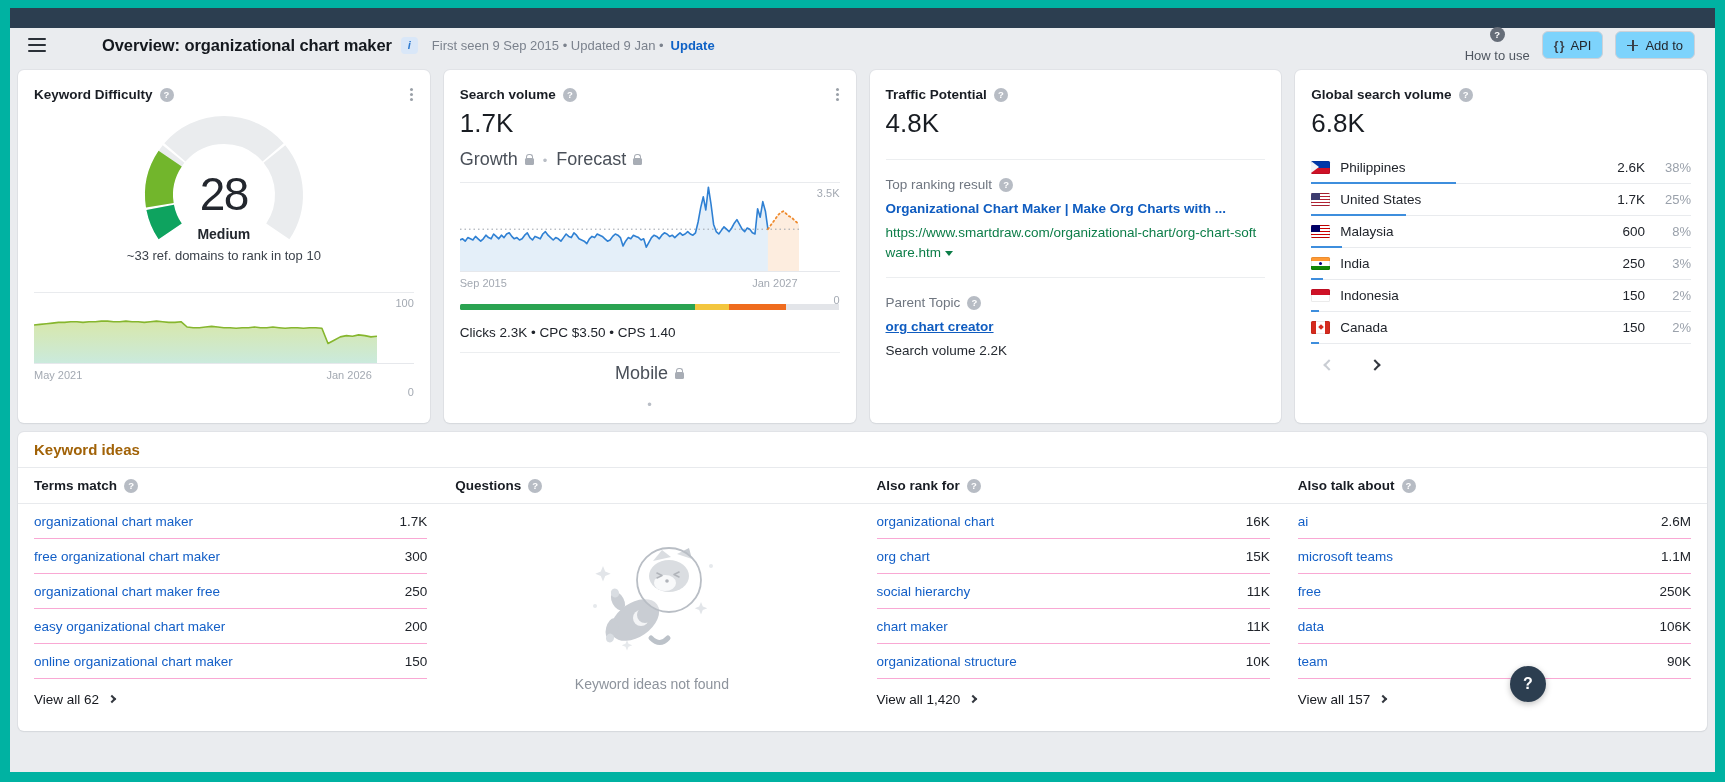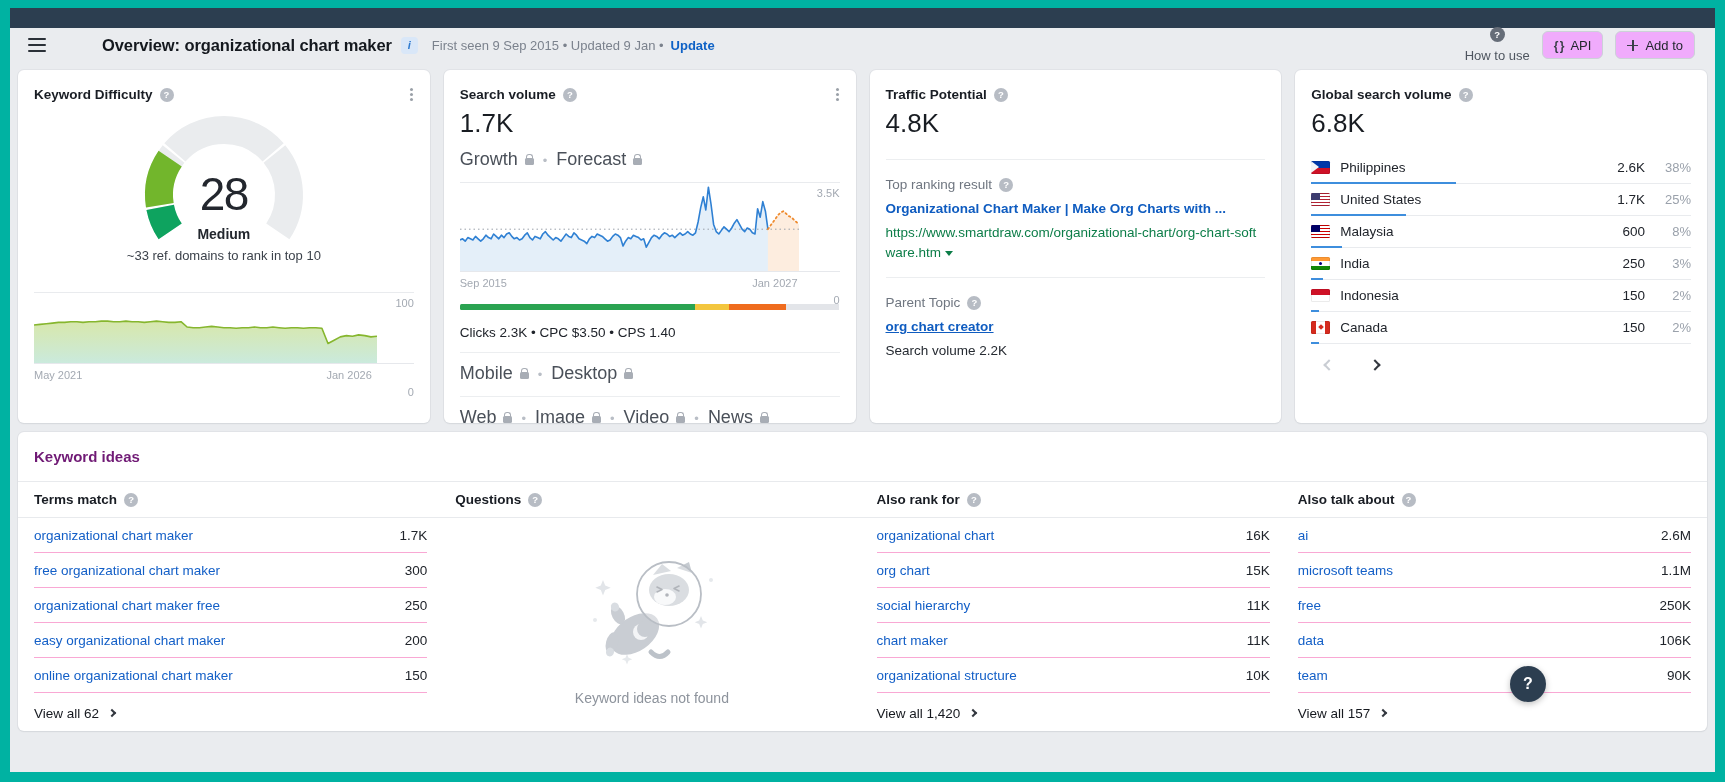--- a/index.html
+++ b/index.html
@@ -20,21 +20,21 @@
   .info-badge::before { content:'i'; }
   .hdr-meta { margin-left:14px; font-size:13px; color:#7b828d; }
   .hdr-update { margin-left:7px; font-size:13px; font-weight:700; color:#0f62c6; cursor:pointer; }
 
   .hdr-right { margin-left:auto; display:flex; align-items:center; gap:12px; }
   .howto { display:flex; align-items:center; gap:6px; font-size:13px; color:#4e555f; cursor:pointer;flex-direction:column; }
   .qmark { width:14px; height:14px; border-radius:50%; background:#b7bcc4; color:#fff; display:inline-flex;
            align-items:center; justify-content:center; font-size:9.5px; font-weight:700; flex:0 0 auto; }
   .qmark::before { content:'?'; }
   .qmark.dark { background:#666d78; width:15px; height:15px; }
-  .btn { height:28px; padding:0 11px; display:inline-flex; align-items:center; gap:7px; background:#f0abfc;
+  .btn { height:28px; padding:0 11px; display:inline-flex; align-items:center; gap:7px; background:#7dd3fc;
          border:1px solid #ccd1d8; border-radius:6px; font-size:13px; color:#22272e; cursor:pointer; }
   .braces-ic::before { content:'{ }'; font-size:12px; font-weight:700; color:#3a4049; letter-spacing:-1px; }
   .plus-ic { position:relative; width:11px; height:11px; }
   .plus-ic::before, .plus-ic::after { content:''; position:absolute; background:#3a4049; }
   .plus-ic::before { left:5px; top:0; width:1.8px; height:11px; }
   .plus-ic::after { left:0; top:5px; width:11px; height:1.8px; }
 
   
   .cards-row { position:absolute; left:8px; top:62px; width:calc(100% - 16px); height:353px; display:flex; gap:14px; }
   .card { flex:1 1 0; background:#fff; border-radius:6px; box-shadow:0 0 0 1px rgba(25,30,40,.04), 0 1px 2px rgba(25,30,40,.06);
@@ -67,21 +67,21 @@
   .plot-inner { padding-right:34px; border-bottom:1px solid #e6e8ec; }
   .dates { display:flex; justify-content:space-between; margin-top:5px; padding-right:42px; font-size:11px; color:#a3a9b2; }
 
   .vol-plot { margin-top:12px; }
   .vol-plot .plot-inner { padding-right:38px; }
 
   .vol-bar { display:flex; height:6px; border-radius:1.5px; overflow:hidden; margin-top:15px; }
   .vol-bar i { display:block; height:100%; }
   .vol-stats { margin-top:15px; font-size:13.5px; color:#20242b; }
   .hr { border-top:1px solid #eceef0; margin-top:12px; }
-  .lock-row.pad { padding:10px 0 0; }
+  .lock-row.pad { padding:10px 0 0;flex-direction:column; }
 
   
   .sub-val { margin-top:8px; font-size:13.5px; color:#262b32; }
   .sec-label { display:flex; align-items:center; gap:7px; margin-top:17px; font-size:13.5px; color:#6f7680; }
   .result-title { margin-top:9px; font-size:13.5px; font-weight:700; color:#0f5cc0; cursor:pointer; white-space:nowrap; overflow:hidden; }
   .result-url { margin-top:7px; font-size:13.5px; color:#0c7d48; line-height:20px; word-break:break-all; cursor:pointer; }
   .caret-down { display:inline-block; width:0; height:0; border-left:4px solid transparent; border-right:4px solid transparent;
                 border-top:5px solid #0c7d48; margin-left:4px; vertical-align:middle; }
   .parent-link { margin-top:9px; font-size:13.5px; font-weight:700; color:#0f5cc0; cursor:pointer;text-decoration:underline; }
   .parent-vol { margin-top:9px; font-size:13.5px; color:#262b32; }
@@ -110,22 +110,22 @@
 
   .pager { display:flex; align-items:center; gap:30px; margin-top:13px; padding-left:10px; }
   .pg-btn { width:16px; height:16px; display:flex; align-items:center; justify-content:center; cursor:pointer; }
   .chev { width:8px; height:8px; border-top:2px solid #33383f; border-right:2px solid #33383f; }
   .chev.left { transform:rotate(-135deg); border-color:#c9cdd3; }
   .chev.right { transform:rotate(45deg); }
 
   
   .ideas-panel { position:absolute; left:8px; top:424px; width:calc(100% - 16px); height:299px; background:#fff;
                  border-radius:6px; box-shadow:0 0 0 1px rgba(25,30,40,.04), 0 1px 2px rgba(25,30,40,.06); }
-  .panel-title { height:50px; display:flex; align-items:center; padding:0 16px; font-size:15px; font-weight:700;
-                 color:#701a75; border-bottom:1px solid #e8eaed; }
+  .panel-title { height:36px; display:flex; align-items:center; padding:0 16px; font-size:15px; font-weight:700;
+                 color:#a16207; border-bottom:1px solid #e8eaed; }
   .ideas-head { display:grid; grid-template-columns:repeat(4,1fr); column-gap:28px; padding:0 16px; height:36px;
                 border-bottom:1px solid #e8eaed; }
   .ideas-head > div { display:flex; align-items:center; gap:7px; font-size:13.5px; font-weight:700; color:#191d24; }
   .ideas-body { display:grid; grid-template-columns:repeat(4,1fr); column-gap:28px; padding:0 16px; }
   .idea-row { height:35px; display:flex; align-items:center; justify-content:space-between; border-bottom:1px solid #f9a8d4; }
   .idea-kw { font-size:13.5px; color:#135fc7; cursor:pointer; }
   .idea-val { font-size:13.5px; color:#20242b; }
   .idea-footer { height:40px; display:flex; align-items:center; gap:10px; font-size:13.5px; color:#16191f; cursor:pointer; }
   .idea-footer .chev { width:6px; height:6px; }
   .empty-col { text-align:center; }

